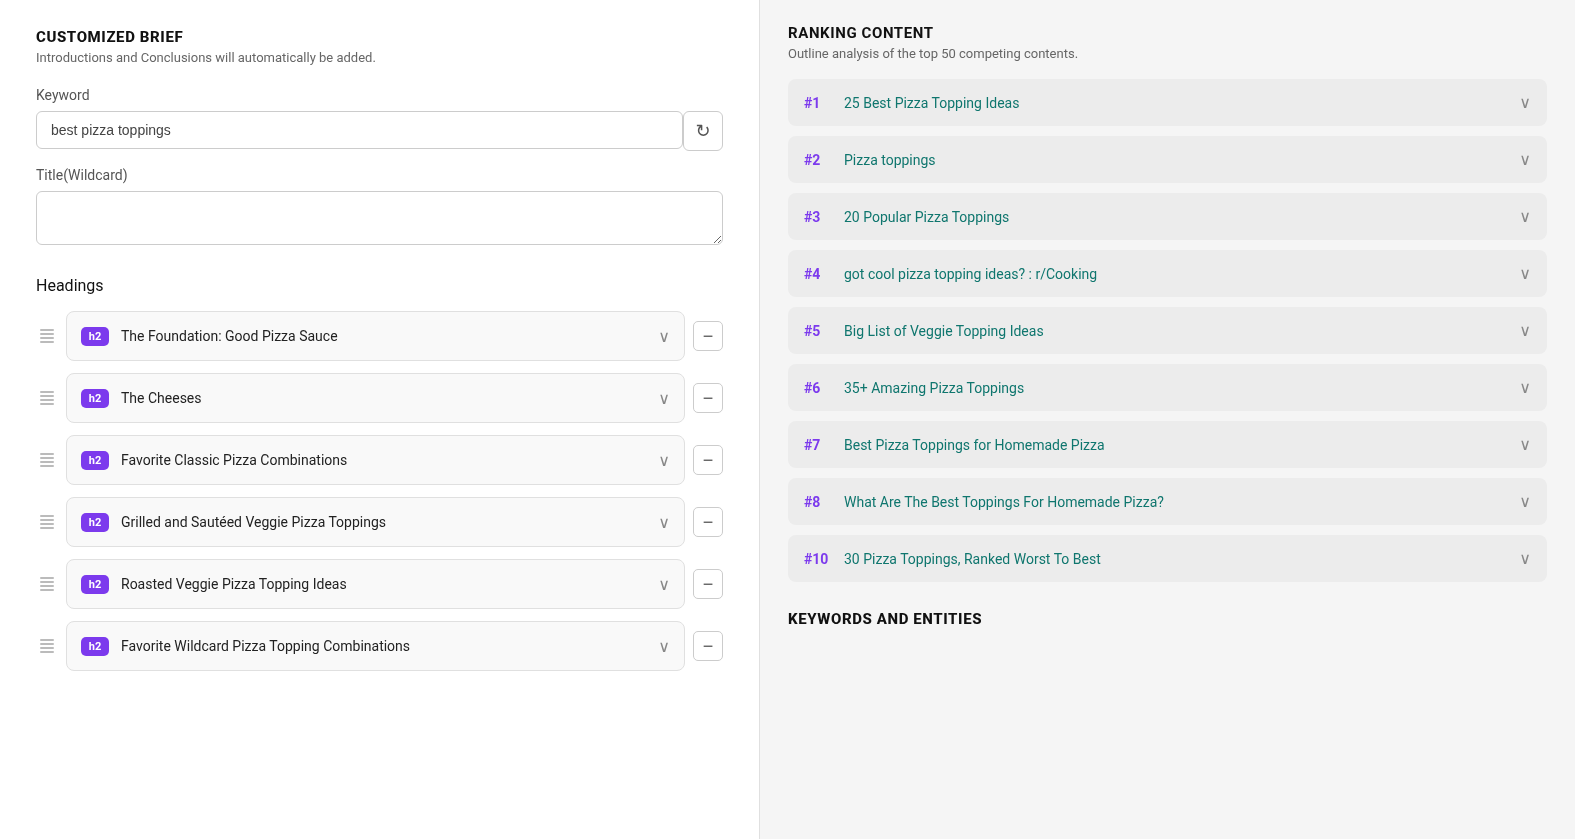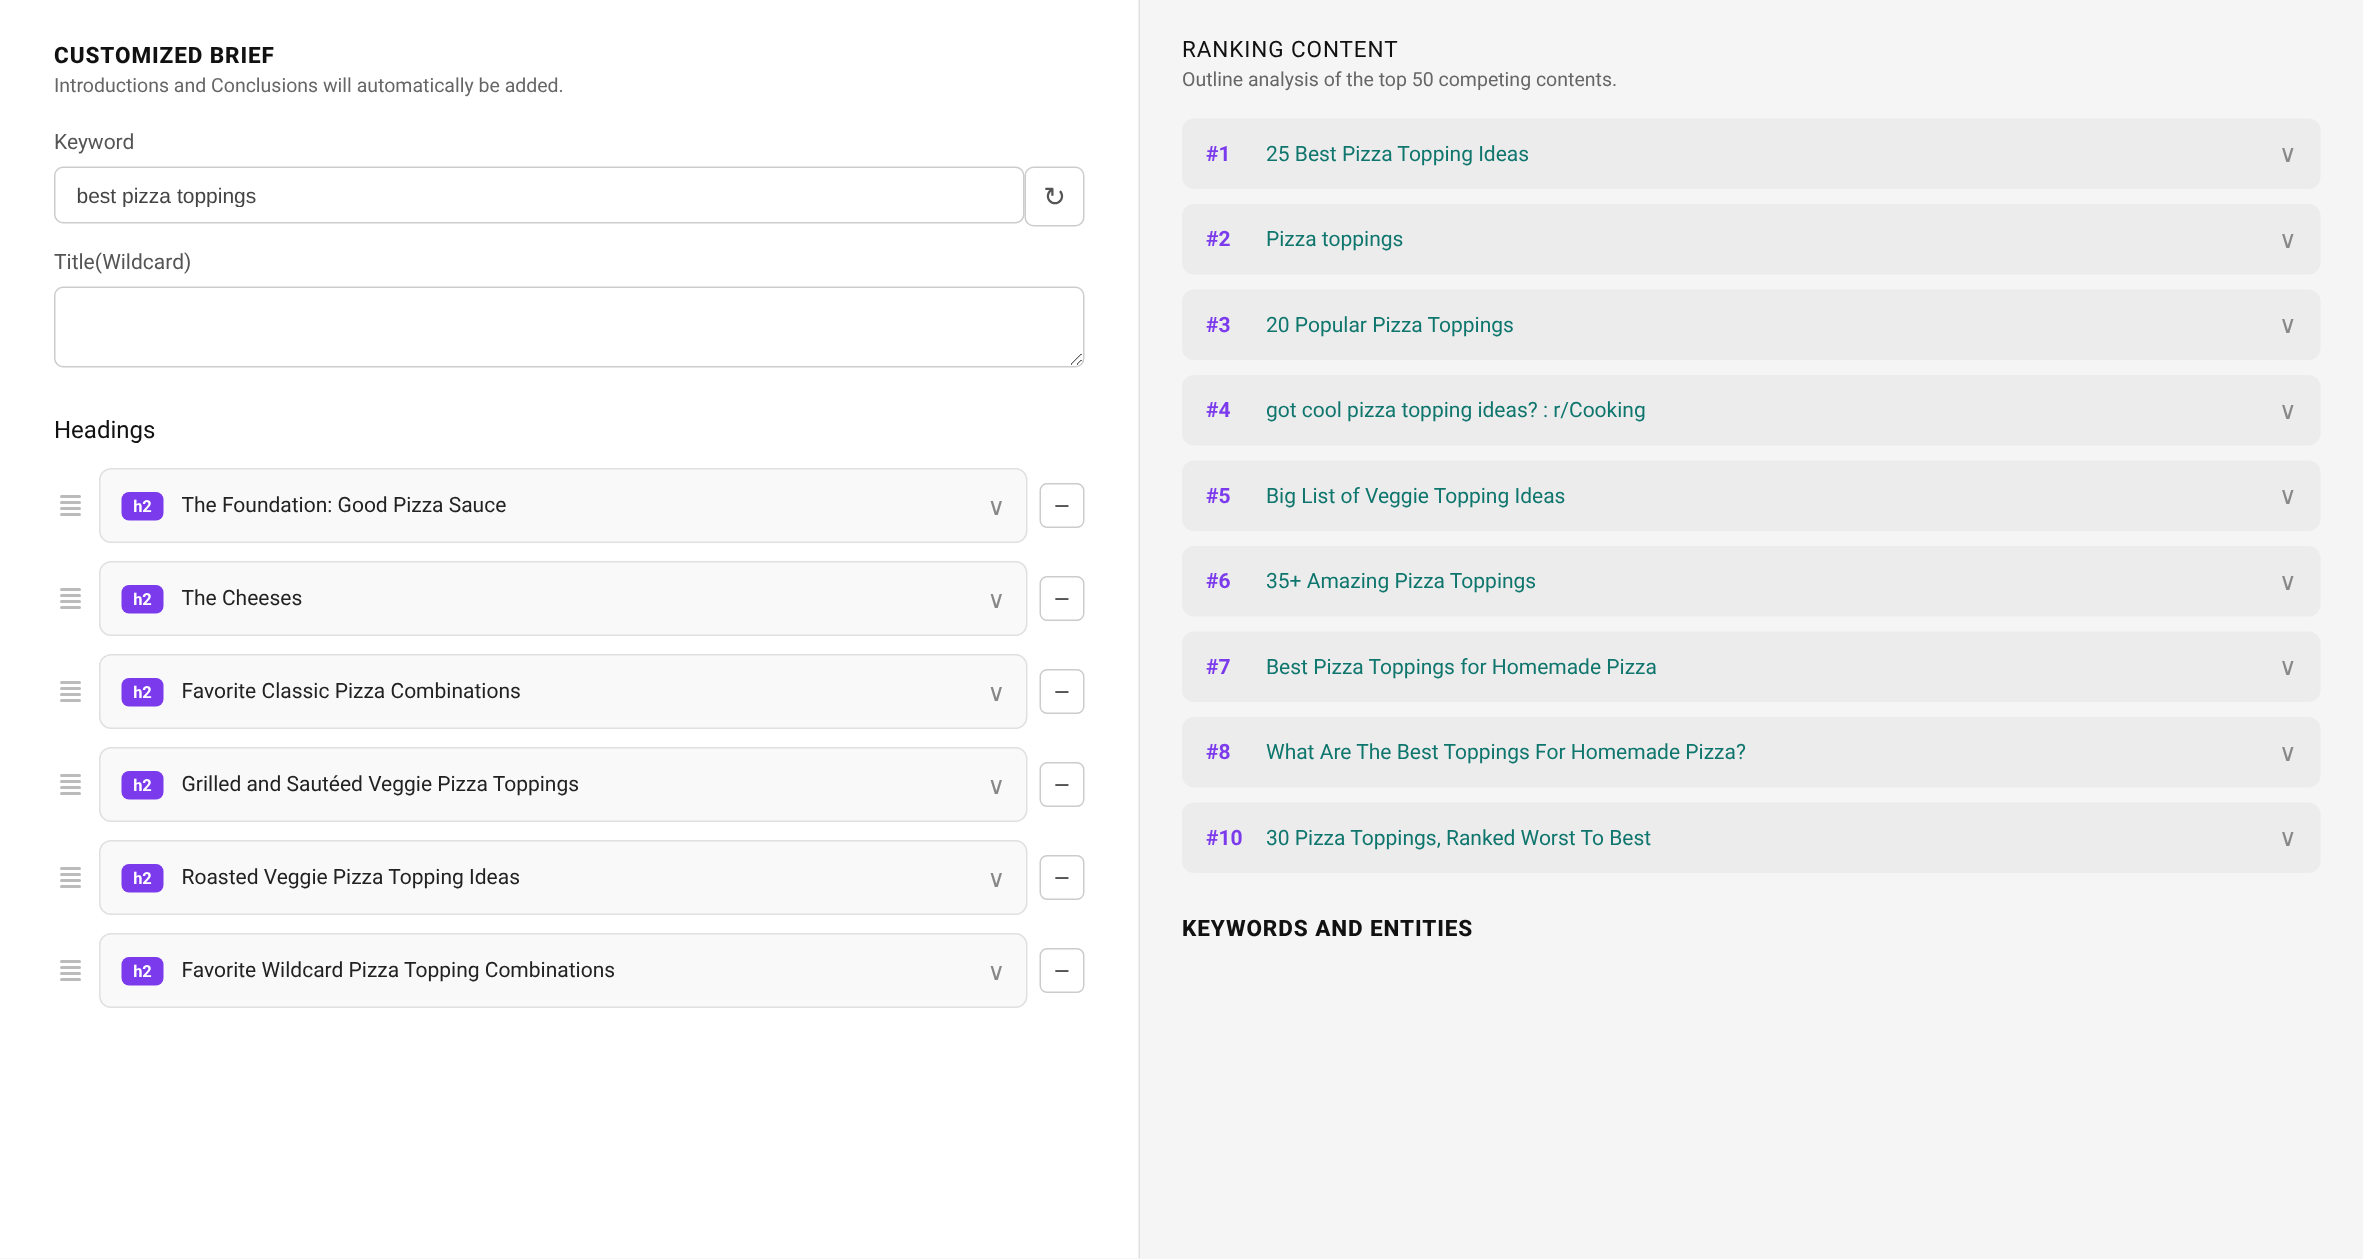--- a/index.html
+++ b/index.html
@@ -162,21 +162,21 @@
       cursor: pointer;
       flex-shrink: 0;
       font-size: 18px;
       color: #555;
       line-height: 1;
     }
 
     
     .ranking-title {
       font-size: 15px;
-      font-weight: 400;
+      font-weight: 700;
       letter-spacing: 0.04em;
       color: #111;
       margin-bottom: 4px;
       text-transform: uppercase;
     }
     .ranking-subtitle {
       font-size: 13px;
       color: #666;
       margin-bottom: 18px;
     }

